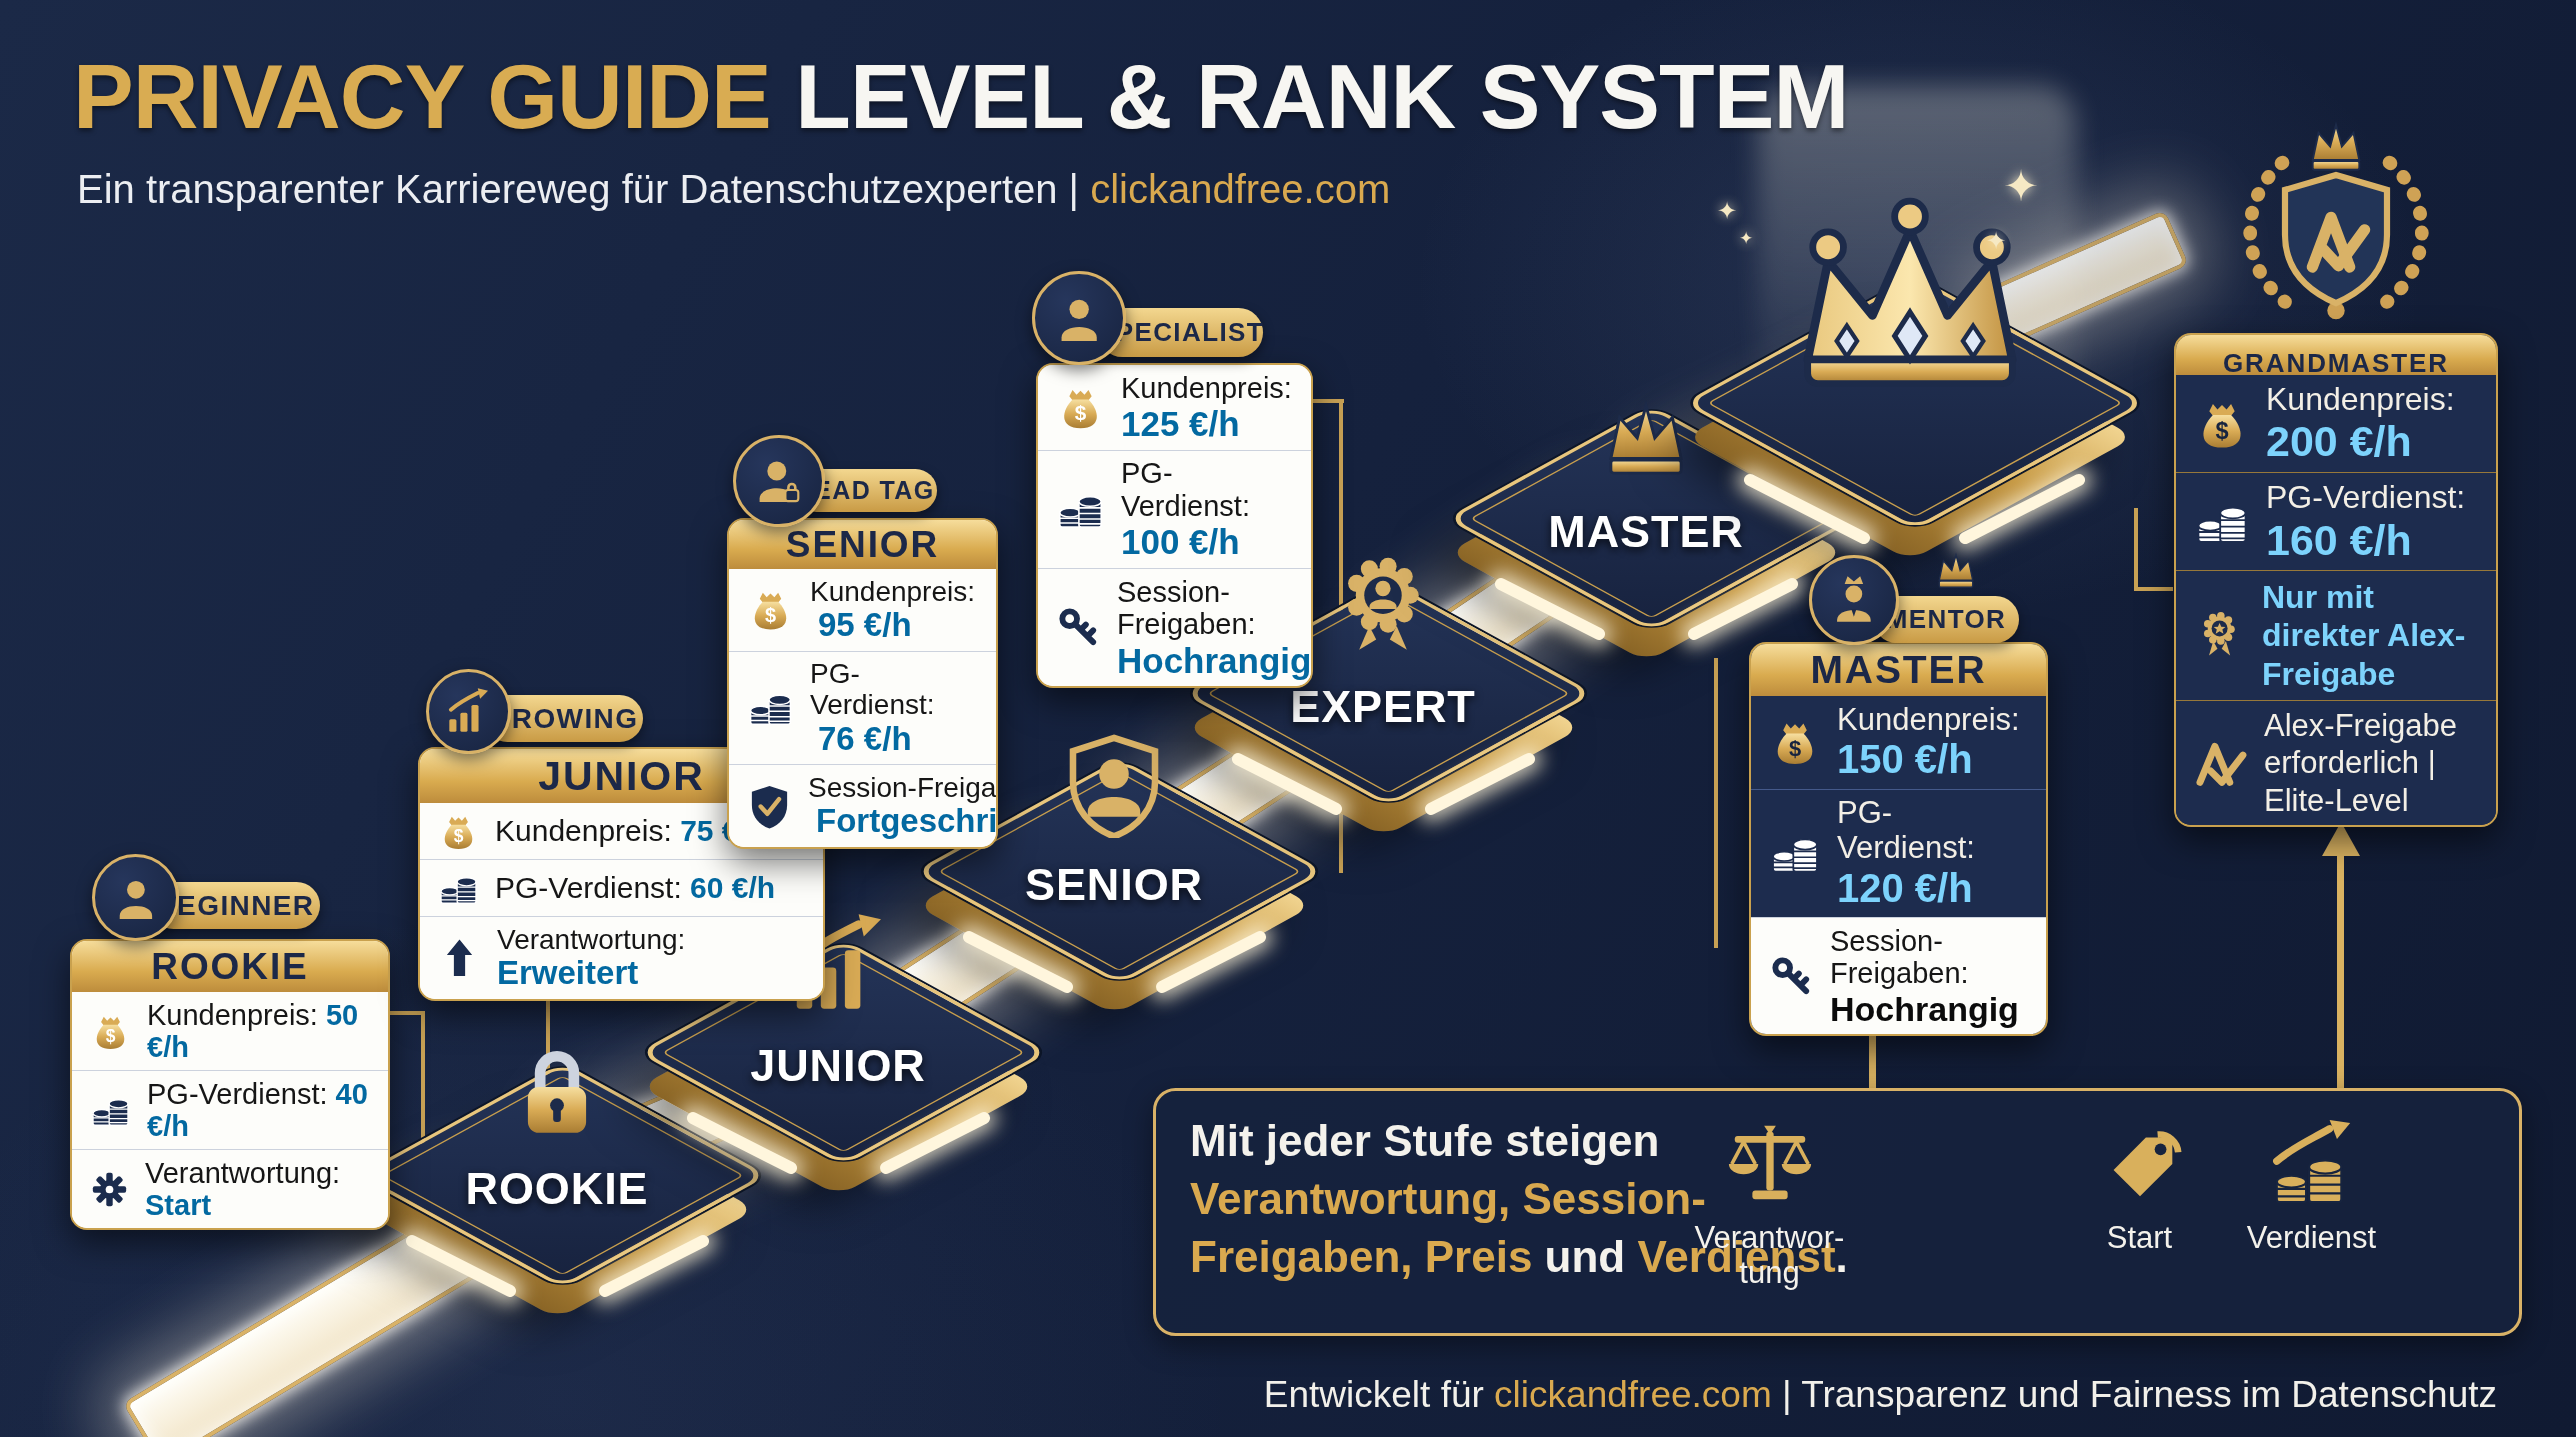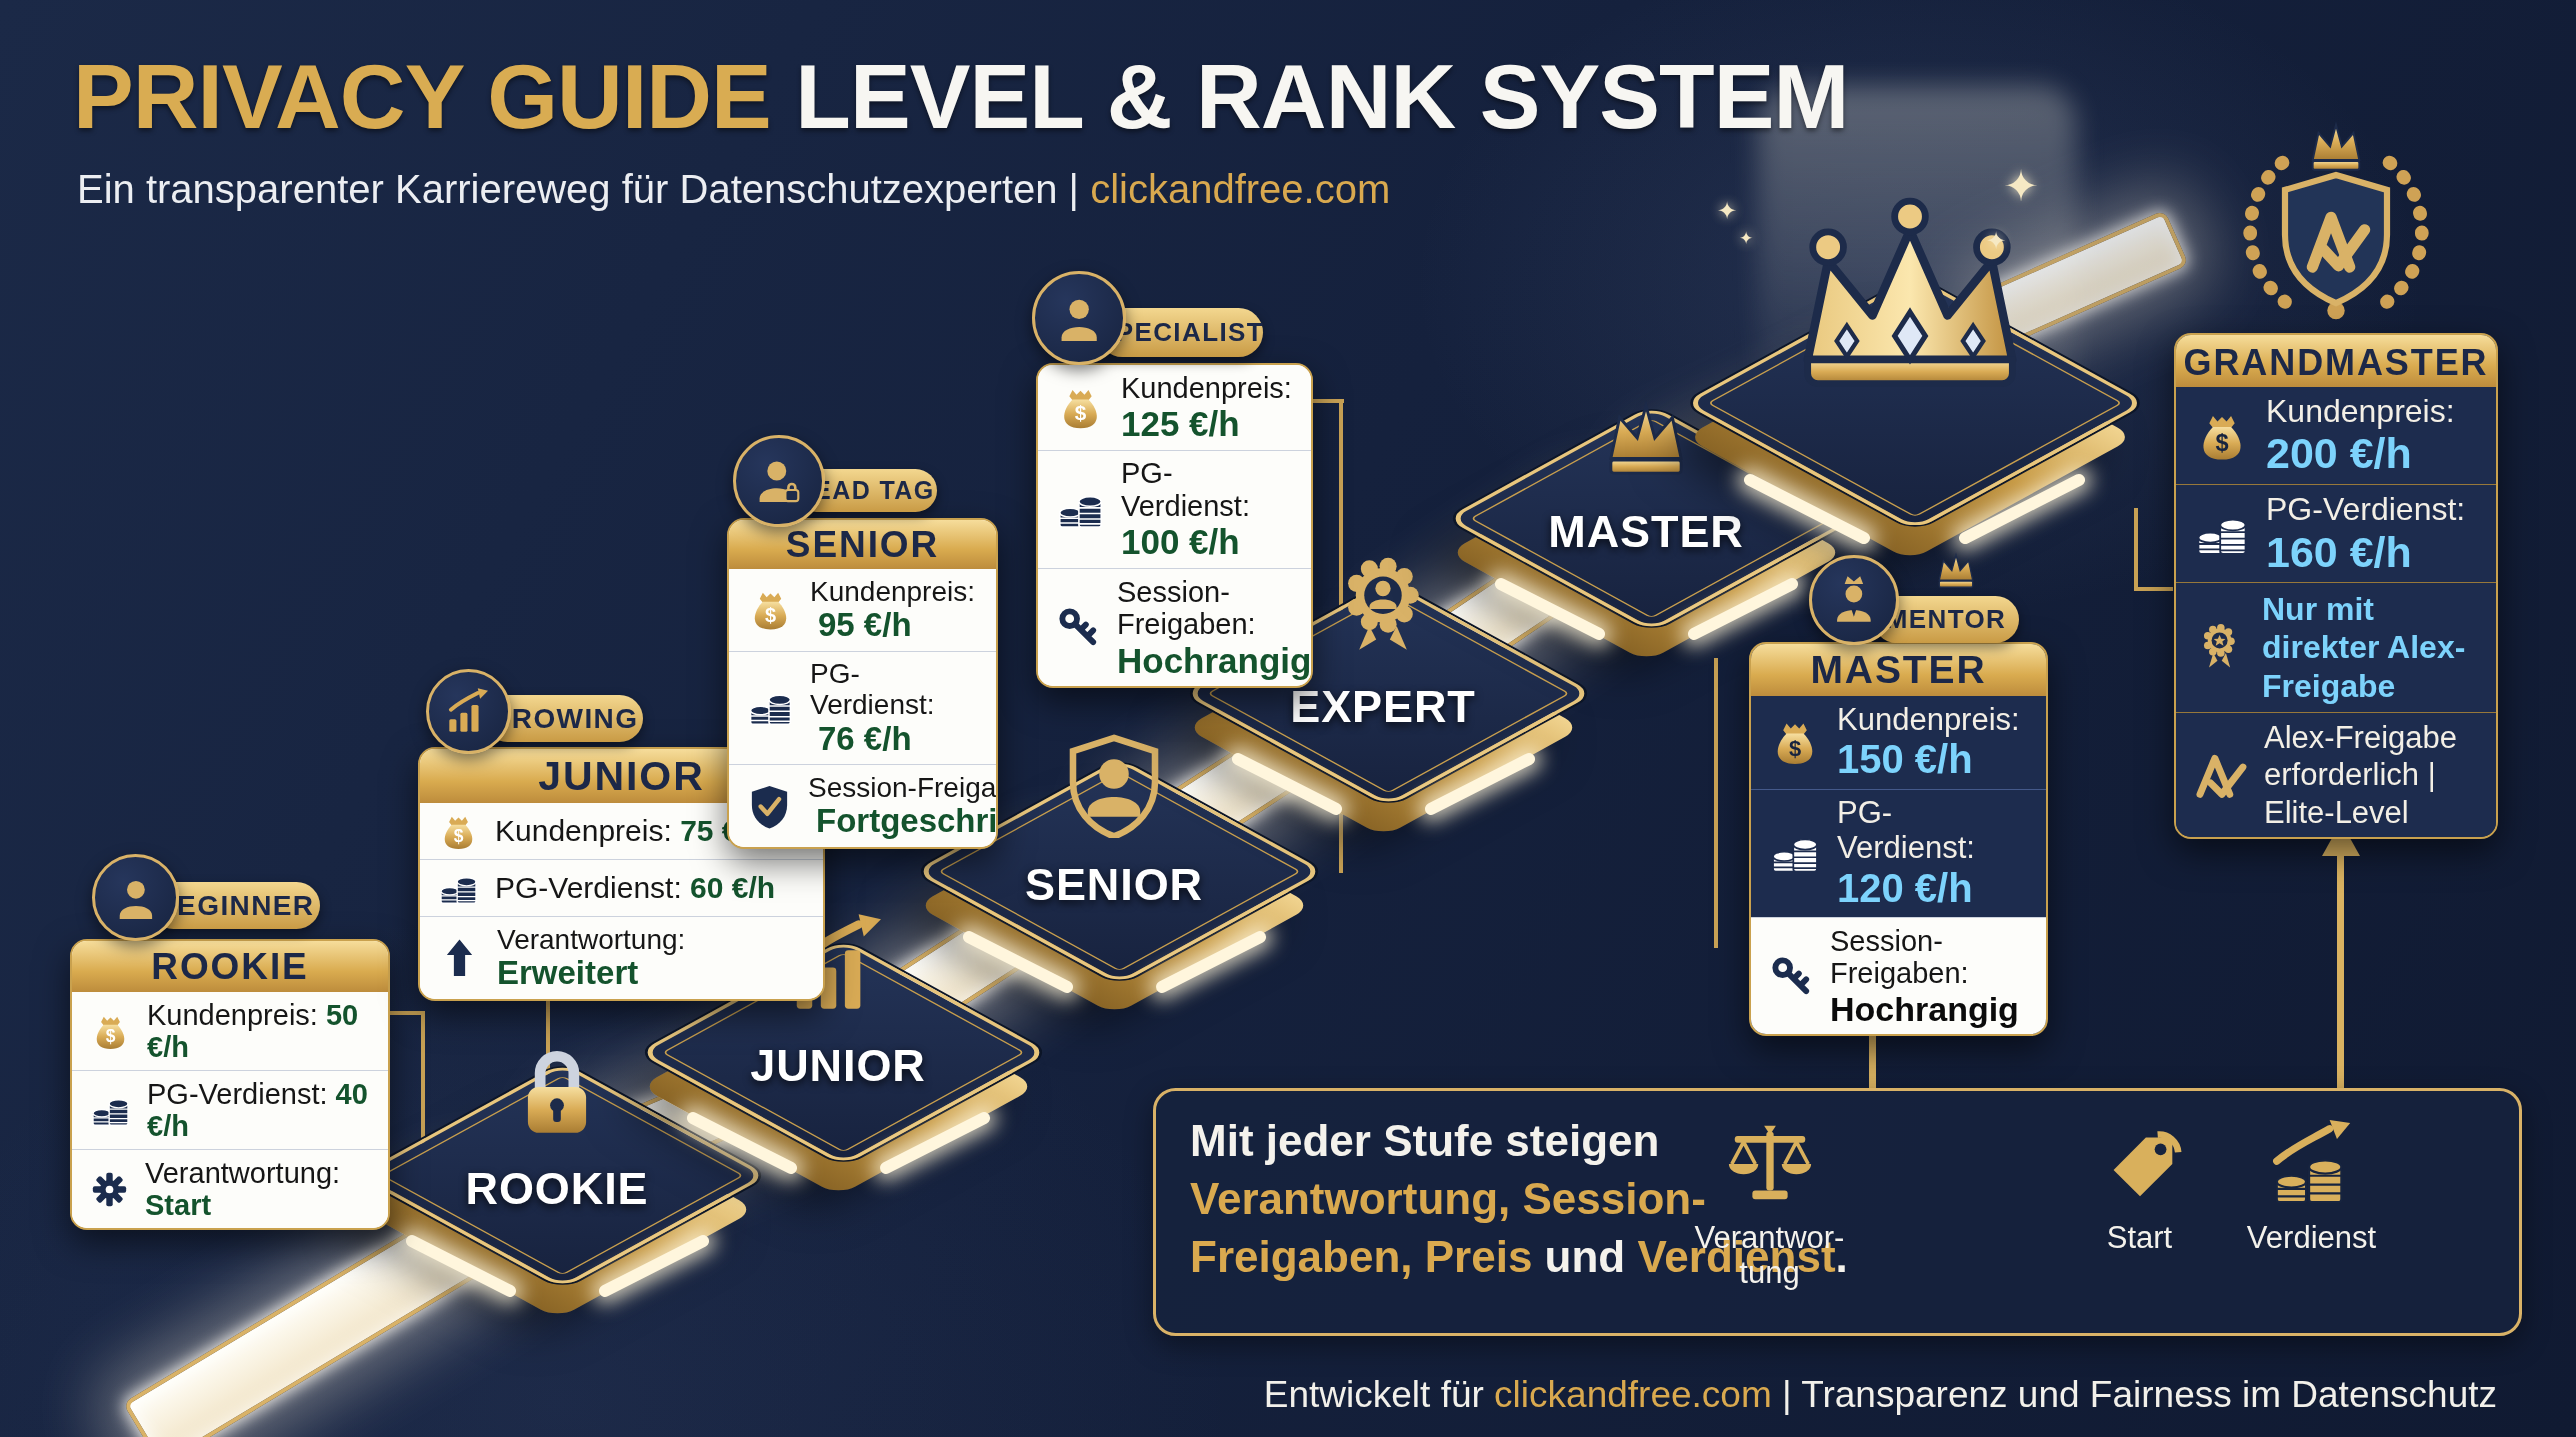--- a/index.html
+++ b/index.html
@@ -56,21 +56,21 @@
   
   .card{position:absolute;background:#fdfdfa;border:2.8px solid #c9a14e;border-radius:17px;overflow:hidden;
     box-shadow:0 13px 34px rgba(0,0,0,.55);z-index:6;}
   .chead{background:linear-gradient(180deg,#f6dd9b,#d9ab4f 60%,#bd8c3c);color:#1c2848;font-weight:bold;
     text-align:center;letter-spacing:1.9px;}
   .crow{display:flex;align-items:center;gap:15px;padding:6.6px 17px;background:#fdfdfa;}
   .crow + .crow{border-top:1.9px solid #ccd2dd;}
   .crow .ic{flex:0 0 auto;}
   .crow .txt{line-height:1.12;}
   .crow .lbl{color:#161616;}
-  .crow .val{font-weight:bold;color:#14532d;}
+  .crow .val{font-weight:bold;color:#0369a1;}
   .stack .txt{display:flex;flex-direction:column;}
   .crow.dk{background:#1d2c4e;}
   .crow.dk .lbl{color:#f3efe6;}
   .crow.dk .val{color:#7dd3fc;}
 
   
   #card-rookie .txt{font-size:29px;}
   #card-junior .txt{font-size:30px;}
   #card-junior .stack .lbl{font-size:28px;} #card-junior .stack .val{font-size:33px;}
   #card-senior .lbl{font-size:28px;} #card-senior .val{font-size:33px;margin-left:8px;}
@@ -602,21 +602,21 @@
           <span class="lbl">Session-Freigaben:</span>
           <span class="val">Hochrangig</span>
         </span>
     </div>
   </div>
 
   <svg class="abs emblem" style="width:262px;height:212px" viewBox="0 0 280 226" width="262" height="212">
       <use href="#s-emblem"></use>
     </svg>
   <div class="card" id="card-grandmaster" style="left:2174px;top:333px;width:320px">
-    <div class="chead" style="height:52px;line-height:56px;font-size:36px">GRANDMASTER</div>
+    <div class="chead" style="height:40px;line-height:56px;font-size:26px">GRANDMASTER</div>
     <div class="crow stack dk">
       <svg class="ic" style="width:58px;height:58px;color:#17243f" viewBox="0 0 62 62" width="58" height="58">
           <use href="#s-bag"></use>
         </svg>
       <span class="txt">
           <span class="lbl">Kundenpreis:</span>
           <span class="val">200 €/h</span>
         </span>
     </div>
     <div class="crow stack dk">

